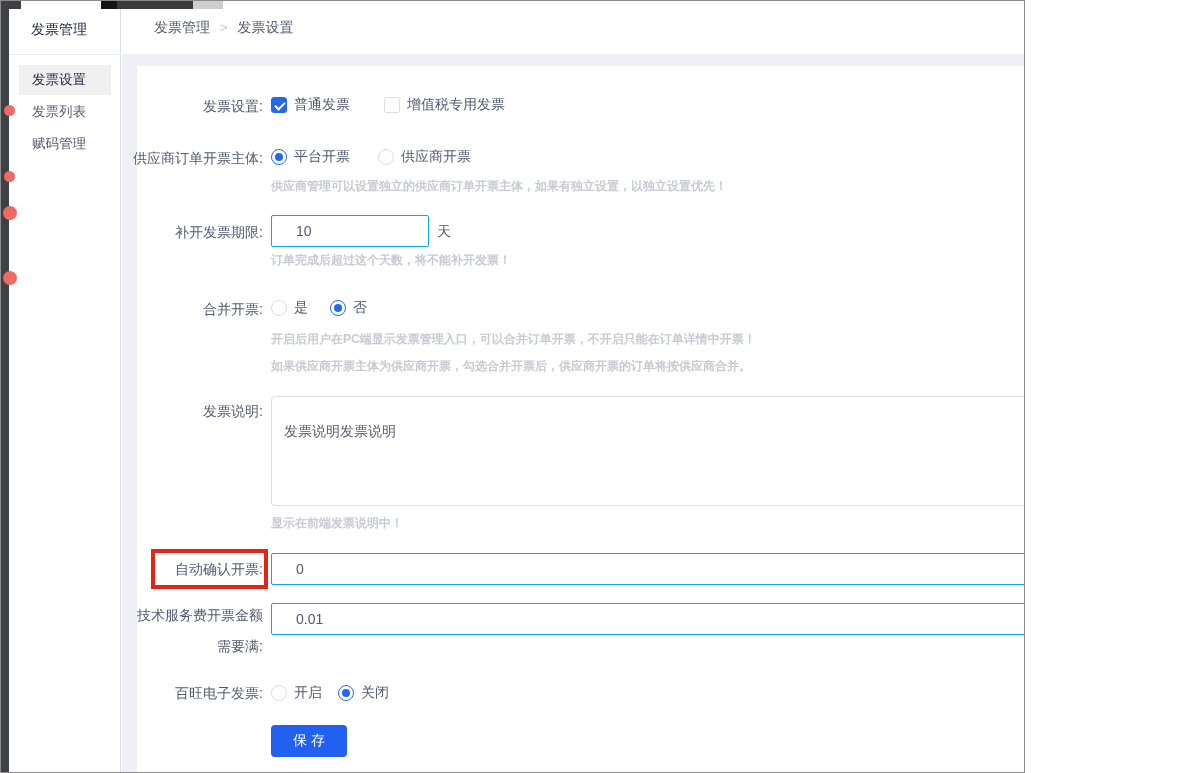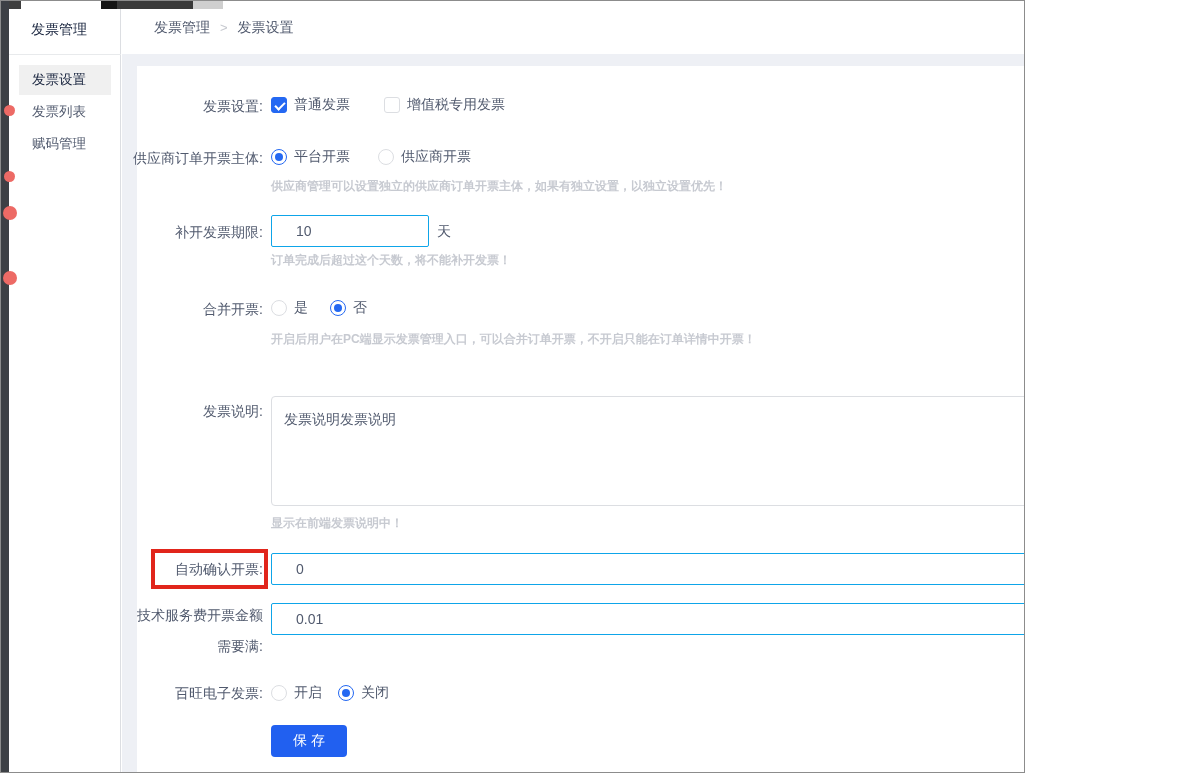--- a/index.html
+++ b/index.html
@@ -60,21 +60,21 @@
         margin:-4px 0 0 -4px; border-radius:50%; background:#2468f2; }
   .help { position:absolute; font-size:12px; color:#c7cad1;font-weight:bold; }
   .tinput { position:absolute; height:32px; box-sizing:border-box; border:1px solid #0ea5e9;
         border-radius:2px; padding:0 24px; font-size:14px; color:#515a6e; background:#fff;
         outline:none; font-family:inherit; }
   .unit-plain { position:absolute; font-size:14px; color:#515a6e; }
   .append { position:absolute; width:45px; height:32px; background:#f3f4f8; border:1px solid #dcdee2;
         border-radius:0 4px 4px 0; box-sizing:border-box; display:flex; align-items:center;
         justify-content:center; font-size:14px; color:#828a9e; }
   .tarea { position:absolute; box-sizing:border-box; border:1px solid #dcdee2; border-radius:4px;
-        padding:12px 12px; font-size:14px; color:#515a6e; resize:both; outline:none;
+        padding:24px 12px; font-size:14px; color:#515a6e; resize:both; outline:none;
         font-family:inherit; line-height:1.5; background:#fff; }
   .redbox { position:absolute; left:150px; top:548px; width:117px; height:40px;
         border:4px solid #e1251b; box-sizing:border-box; z-index:4; pointer-events:none; }
   .save-btn { position:absolute; left:270px; top:724px; width:76px; height:32px; background:#2160f0;
         color:#fff; border:none; border-radius:4px; font-size:14px; cursor:pointer;
         font-family:inherit; }
 </style>
 </head>
 <body>
 
@@ -143,20 +143,21 @@
     <label class="opt">
       <span class="radio"></span>
       <span class="opt-text">是</span>
     </label>
     <label class="opt">
       <span class="radio selected"></span>
       <span class="opt-text">否</span>
     </label>
   </div>
   <div class="help" style="left:270px; top:330px">开启后用户在PC端显示发票管理入口，可以合并订单开票，不开启只能在订单详情中开票！</div>
+  <div class="help" style="left:270px; top:357px">如果供应商开票主体为供应商开票，勾选合并开票后，供应商开票的订单将按供应商合并。</div>
 
   <div class="flabel" style="top:402px">发票说明:</div>
   <textarea class="tarea" style="left: 270px; top: 395px; width: 783px; height: 110px;">发票说明发票说明</textarea>
   <div class="help" style="left:270px; top:514px">显示在前端发票说明中！</div>
 
   <div class="redbox"></div>
   <div class="flabel" style="top:560px">自动确认开票:</div>
   <input class="tinput" style="left: 270px; top: 552px; width: 808px;" value="0">
   <div class="append" style="left:1077px; top:552px">天</div>
 

